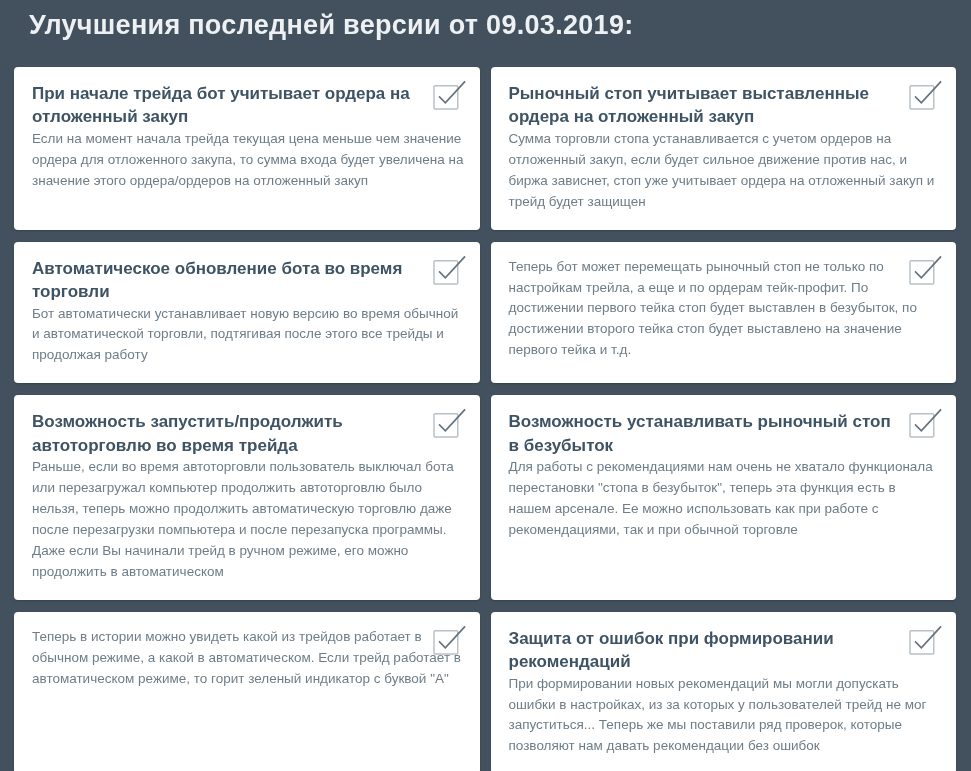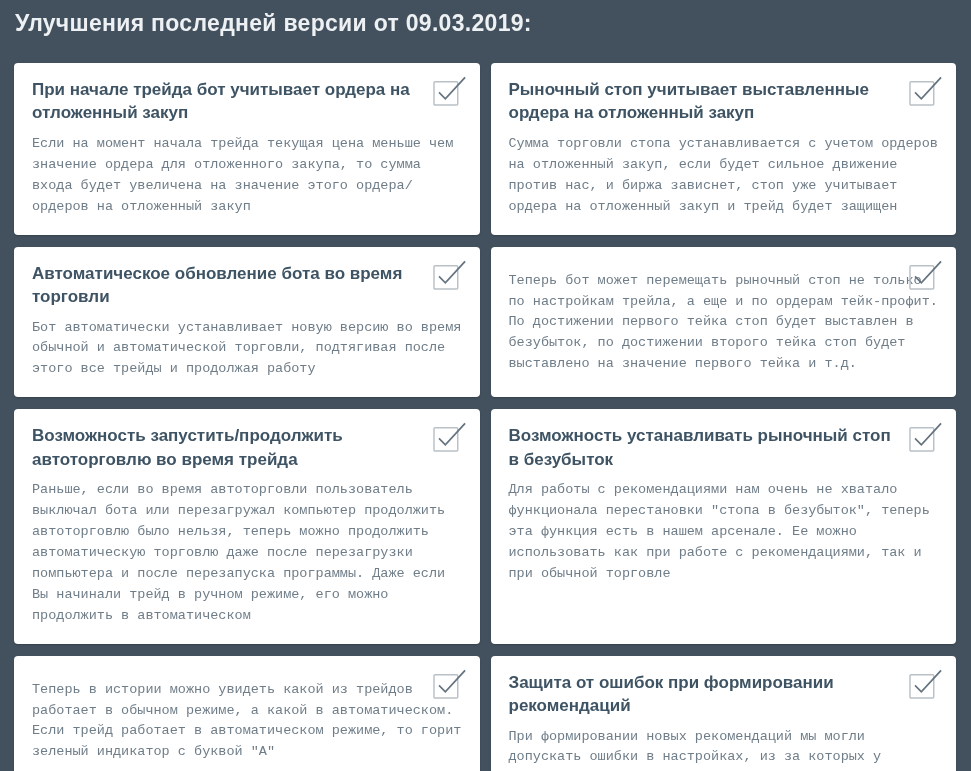--- a/index.html
+++ b/index.html
@@ -7,24 +7,24 @@
     width: 971px;
     min-height: 771px;
     box-sizing: border-box;
     background: var(--bg, #43515f);
     padding: 8px 15px 10px 14px;
     font-family: "Liberation Sans", sans-serif;
     -webkit-font-smoothing: antialiased;
   }
   .page-title {
     color: var(--header, #eef1f3);
-    font-size: 23px;
+    font-size: 27px;
     font-weight: 700;
     letter-spacing: 0.3px;
-    margin: 2px 0 26px 1px;
+    margin: 2px 0 26px 15px;
   }
   .grid {
     display: grid;
     grid-template-columns: 1fr 1fr;
     column-gap: 11px;
     row-gap: 12px;
   }
   .card {
     position: relative;
     background: var(--card-bg, #ffffff);
@@ -33,26 +33,25 @@
     box-shadow: 0 1px 2px rgba(0,0,0,0.22);
   }
   .card-title {
     color: var(--card-title, #3e5363);
     font-size: 17px;
     font-weight: 700;
     line-height: 1.38;
     padding-right: 52px;
   }
   .card-body {
-    margin-top: 9px;
+    margin-top: 0;
     color: var(--card-body, #6f7d88);
     font-size: 13.5px;
     line-height: 1.55;
     padding-right: 4px;
-    font-family: Liberation Mono, monospace;
   }
   .checkbox {
     position: absolute;
     top: 12px;
     right: 12px;
     width: 36px;
     height: 31px;
     display: block;
   }
   .checkbox svg { display: block; width: 100%; height: 100%; }

